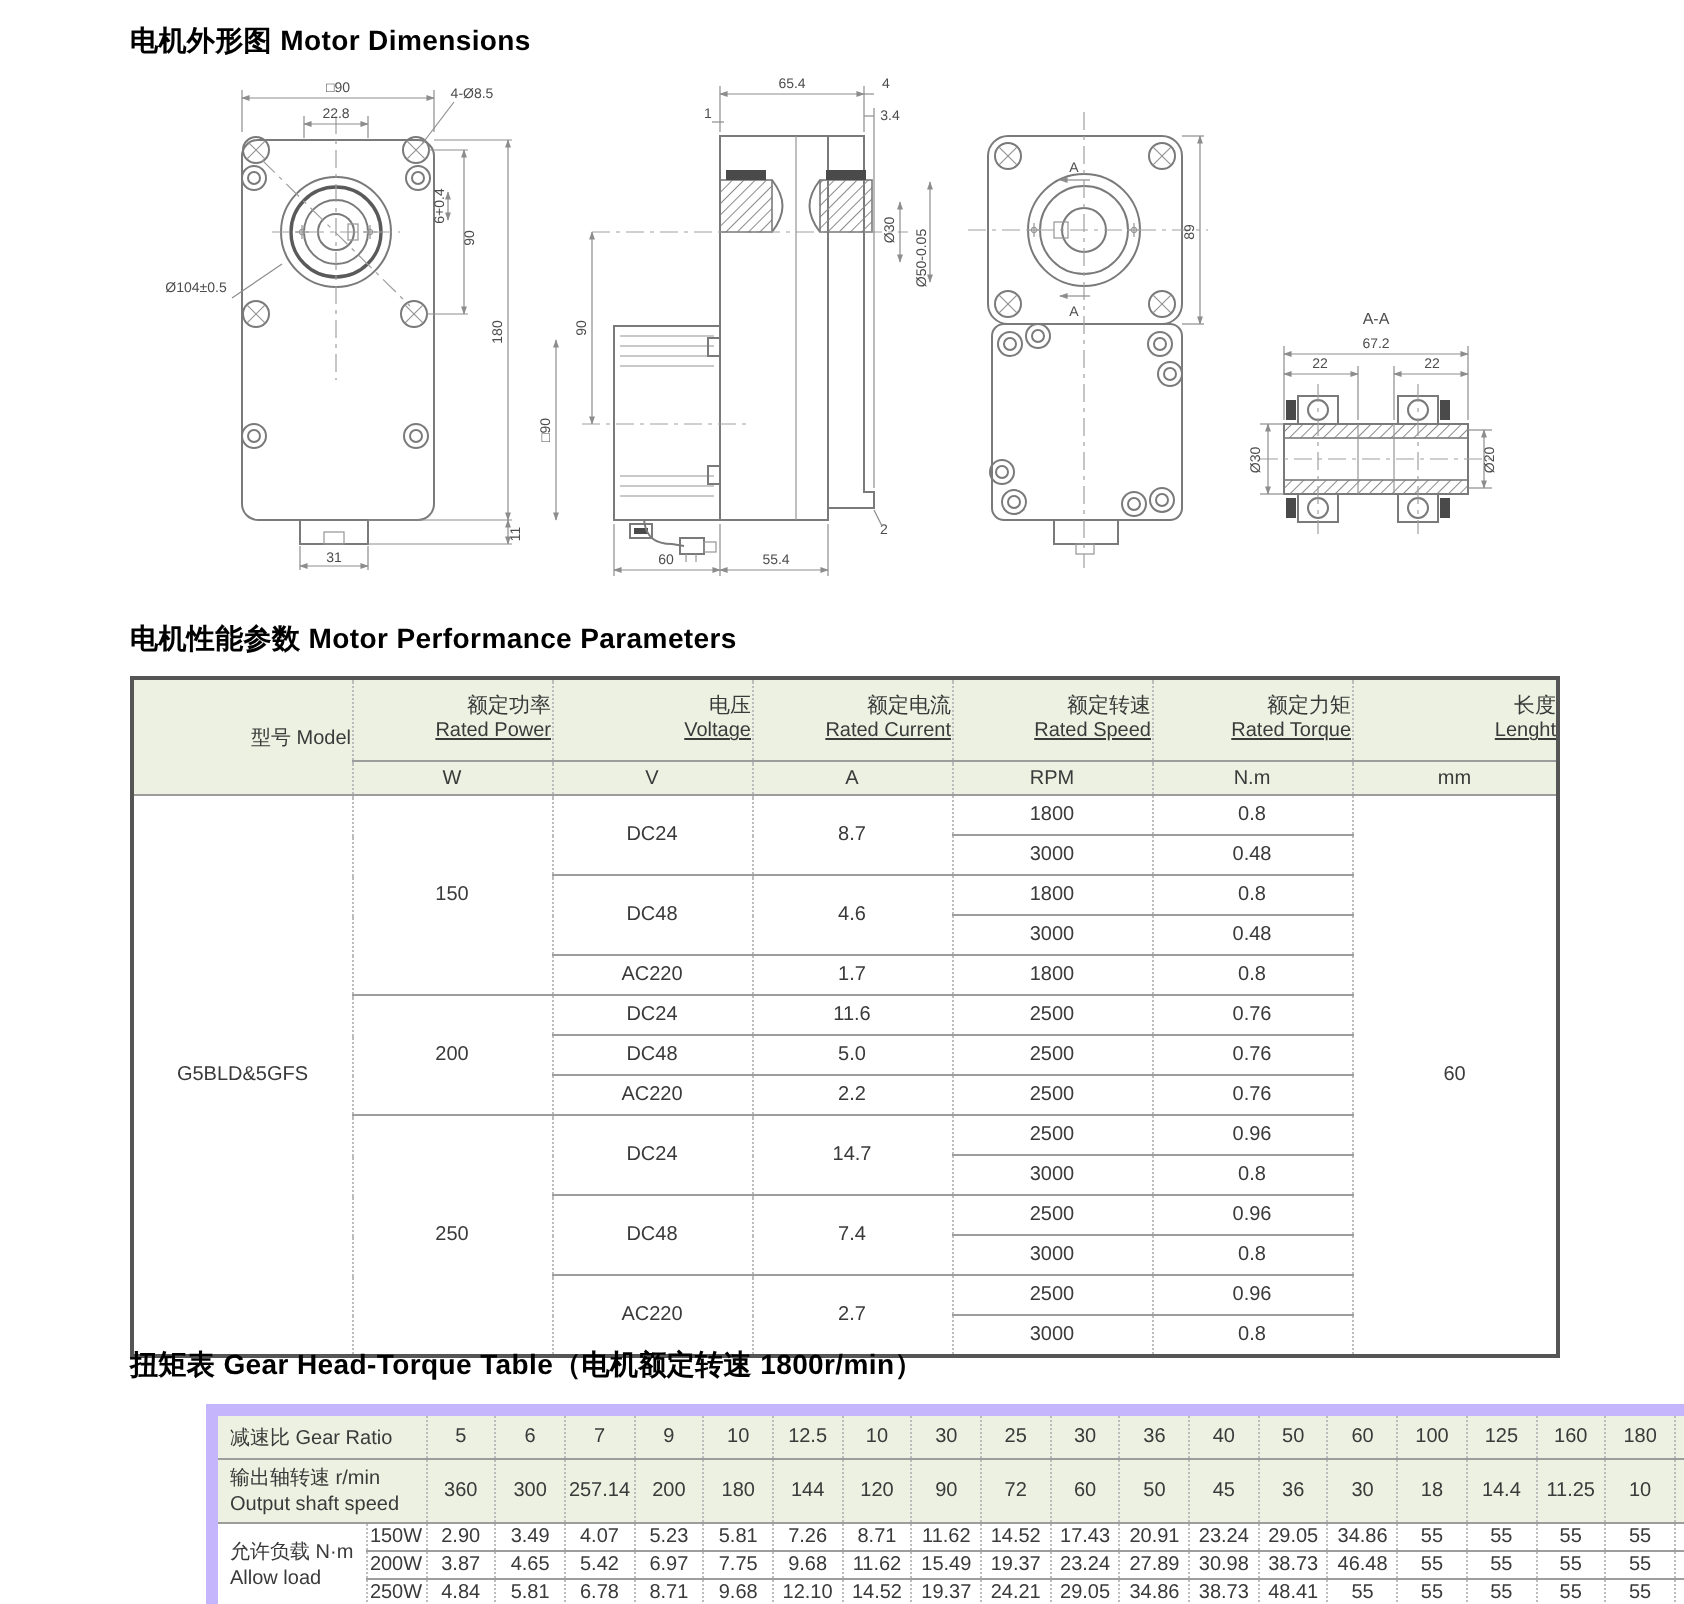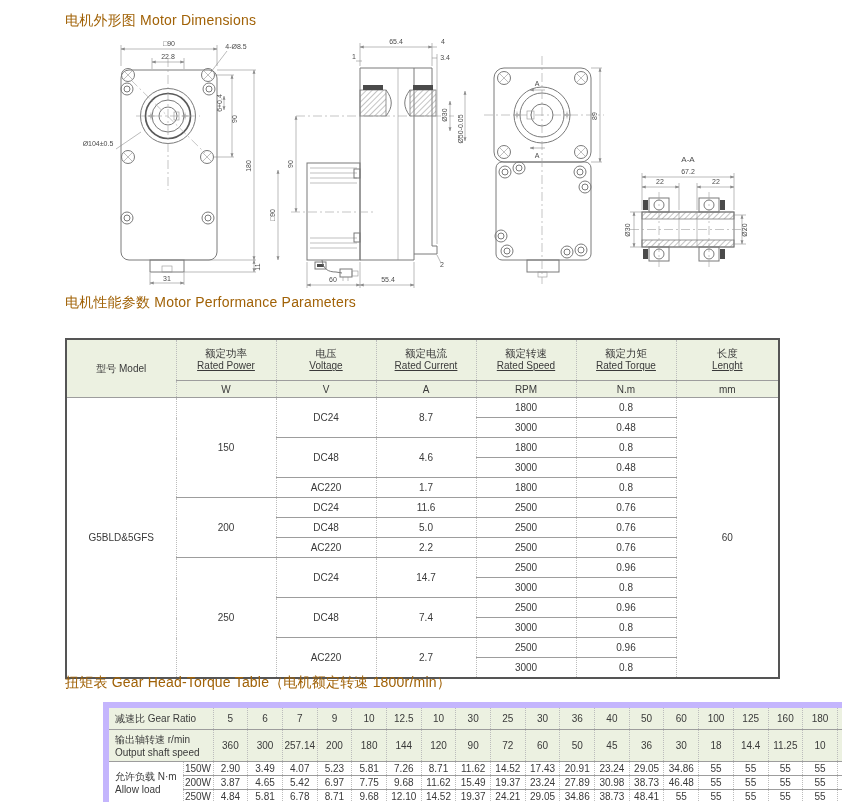--- a/index.html
+++ b/index.html
@@ -1,41 +1,41 @@
 <!DOCTYPE html>
 <html><head>
 <meta charset="utf-8">
 <style>
   html,body{margin:0;padding:0;}
   body{width:842px;height:802px;position:relative;background:#ffffff;
        font-family:"Liberation Sans","DejaVu Sans",sans-serif;color:#3a3a3a;}
-  .sec-title{position:absolute;left:65px;font-size:14px;font-weight:normal;color:#a16207;letter-spacing:.2px;}
+  .sec-title{position:absolute;left:65px;font-size:14px;font-weight:bold;color:#000000;letter-spacing:.2px;}
   #title-dimensions{top:12px;}
-  #title-performance{top:294px;}
+  #title-performance{top:311px;}
   #title-torque{top:674px;}
   #drawings{position:absolute;left:0;top:36px;padding-left:24px;}
   svg text{font-size:7px;fill:#4c4c4c;text-anchor:middle;}
   svg text.big{font-size:8px;}
   .ln{fill:none;stroke:#7a7a7a;stroke-width:1;}
   .thk{fill:none;stroke:#5a5a5a;stroke-width:1.7;}
   .thin{fill:none;stroke:#949494;stroke-width:.6;}
   .cl{fill:none;stroke:#9f9f9f;stroke-width:.6;stroke-dasharray:9 3 2 3;}
   .dim{stroke:#8d8d8d;stroke-width:.6;fill:none;}
   .dl{stroke:#8d8d8d;stroke-width:.6;}
   .ht{fill:url(#h4);stroke:#7a7a7a;stroke-width:.8;}
   .dk{fill:#4a4a4a;stroke:none;}
   .tblwrap{position:absolute;left:65px;}
   #perf-wrap{top:338px;}
   #gear-wrap{top:702px;}
   table{border-collapse:collapse;table-layout:fixed;}
   .perf{width:713px;font-size:10px;border:2px solid #555;}
   .perf th,.perf td{border-top:1px solid #9d9d9d;border-left:1px dotted #bcbcbc;
        text-align:center;vertical-align:middle;padding:0;font-weight:normal;}
   .perf thead th{background:#ecf1e1;}
-  .perf thead .h1 th{height:40px;}
+  .perf thead .h1 th{height:40px;text-align:right;}
   .perf thead .h2 td{height:16px;background:#ecf1e1;}
   .perf tbody td{height:19px;}
   .perf .zh{display:block;font-size:10.5px;line-height:1.25;}
   .perf .en{display:block;font-size:10px;line-height:1.25;text-decoration:underline;}
   .gear{width:767px;font-size:10px;border:6px solid #c4b5fd;margin-left:38px;}
   .gear td{border-top:1px solid #9d9d9d;border-left:1px dotted #bcbcbc;
        text-align:center;vertical-align:middle;padding:0;height:13px;}
   .gear .g{background:#ecf1e1;}
   .gear .lbl{text-align:left;padding-left:6px;}
   .gear .r1 td{height:21px;}

